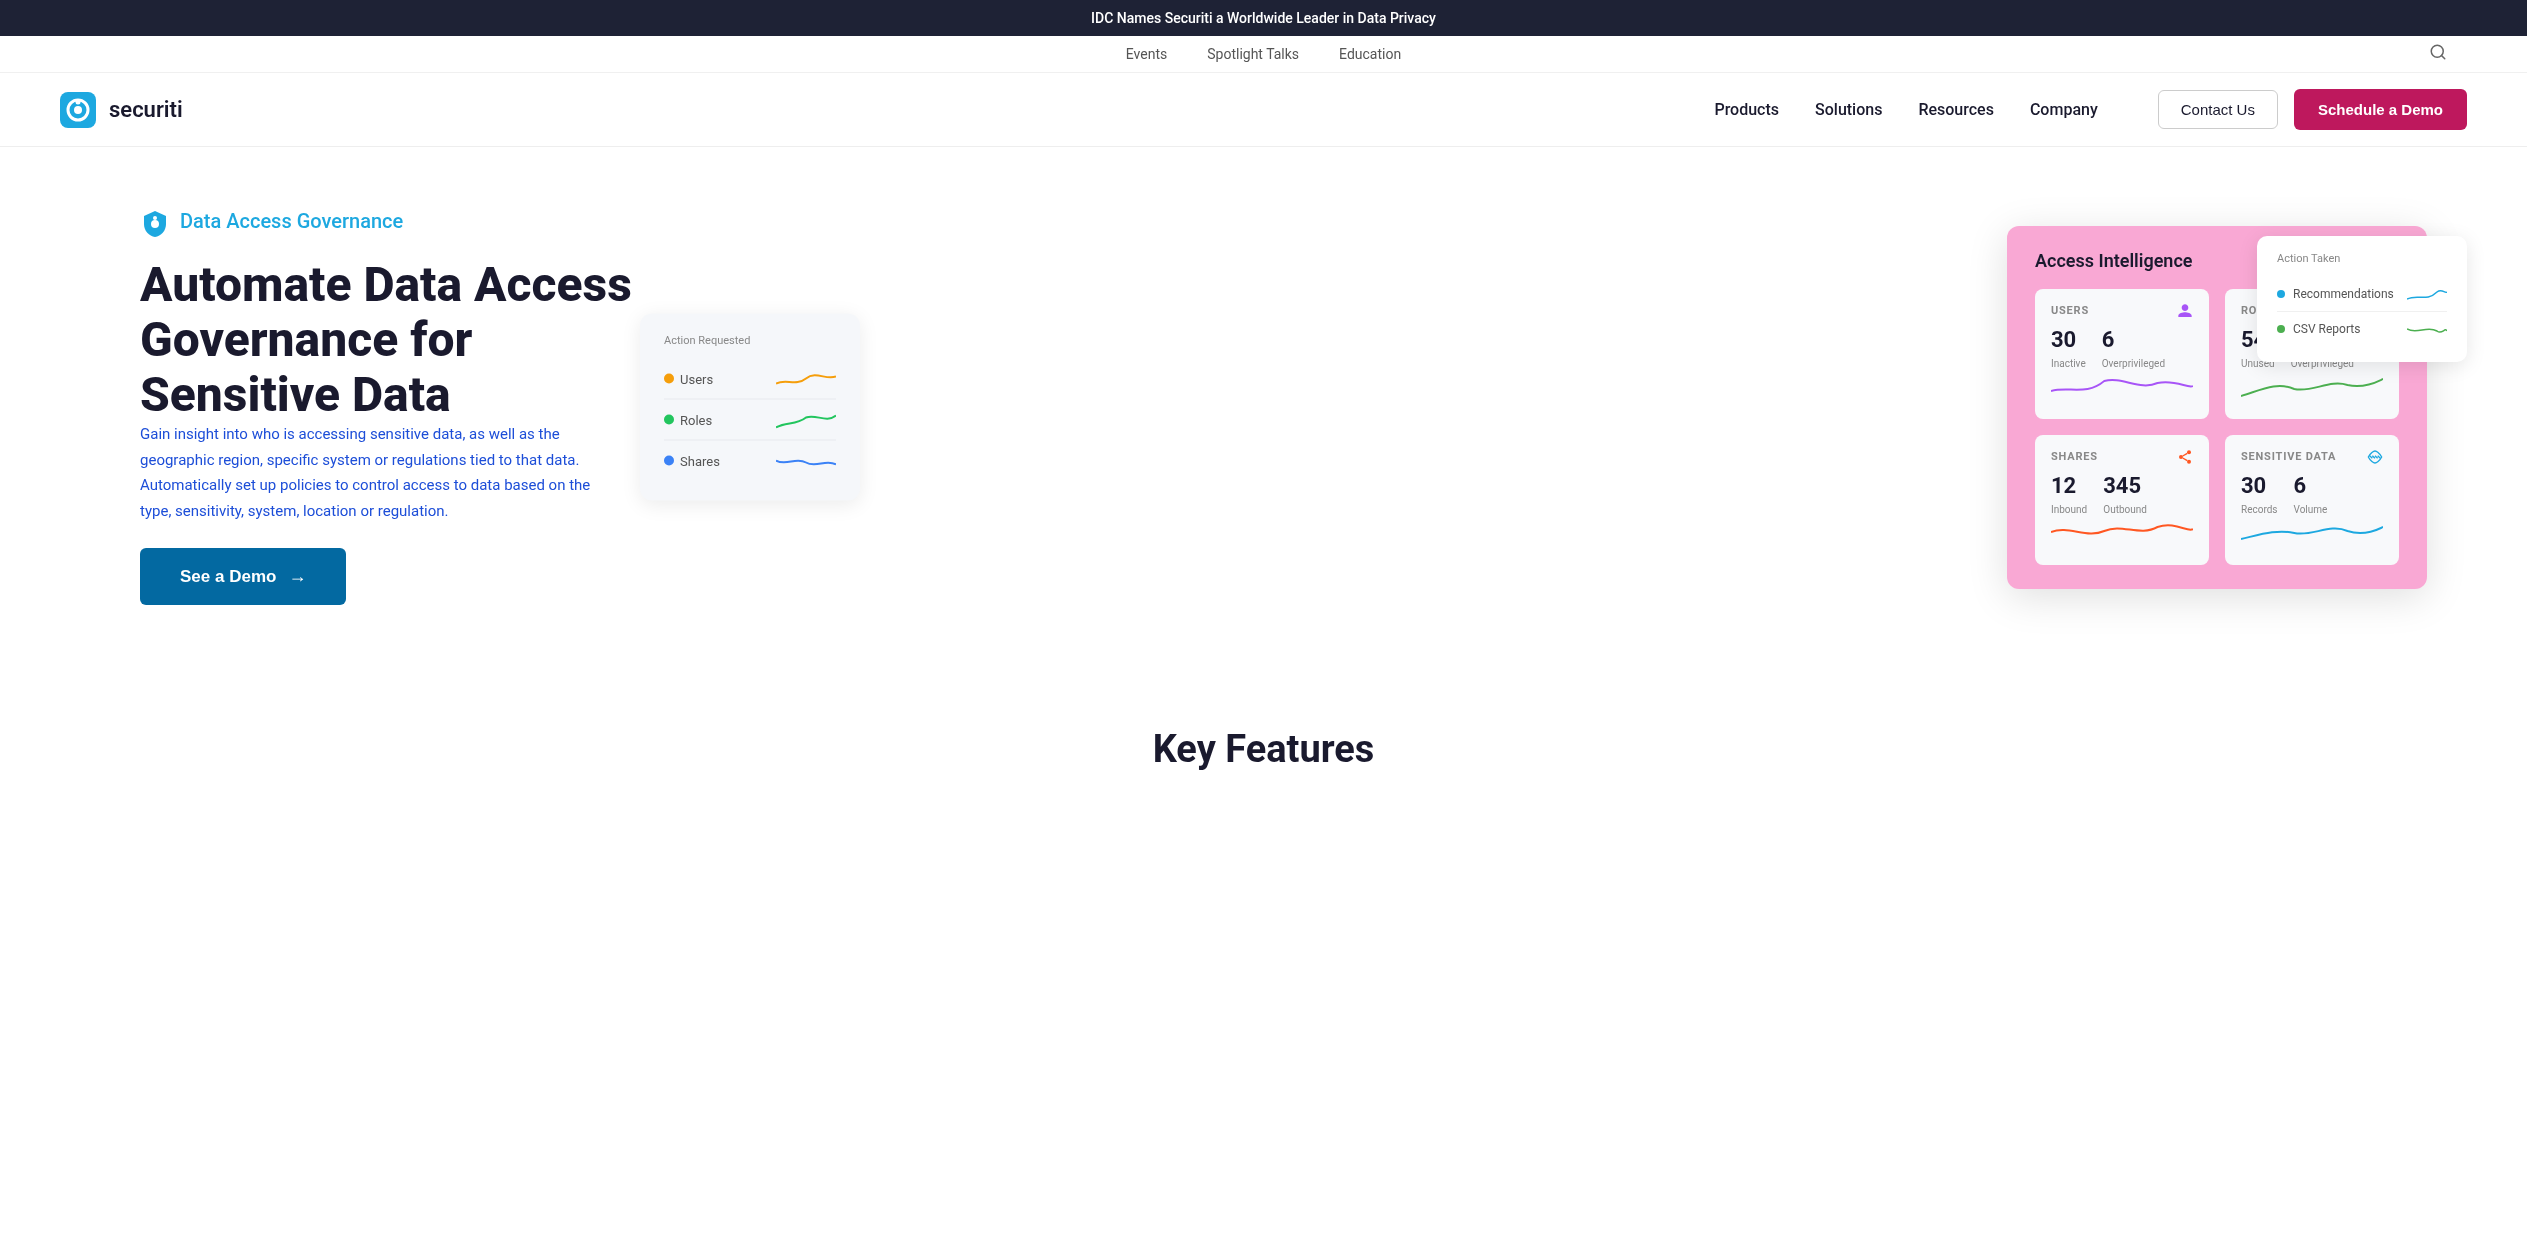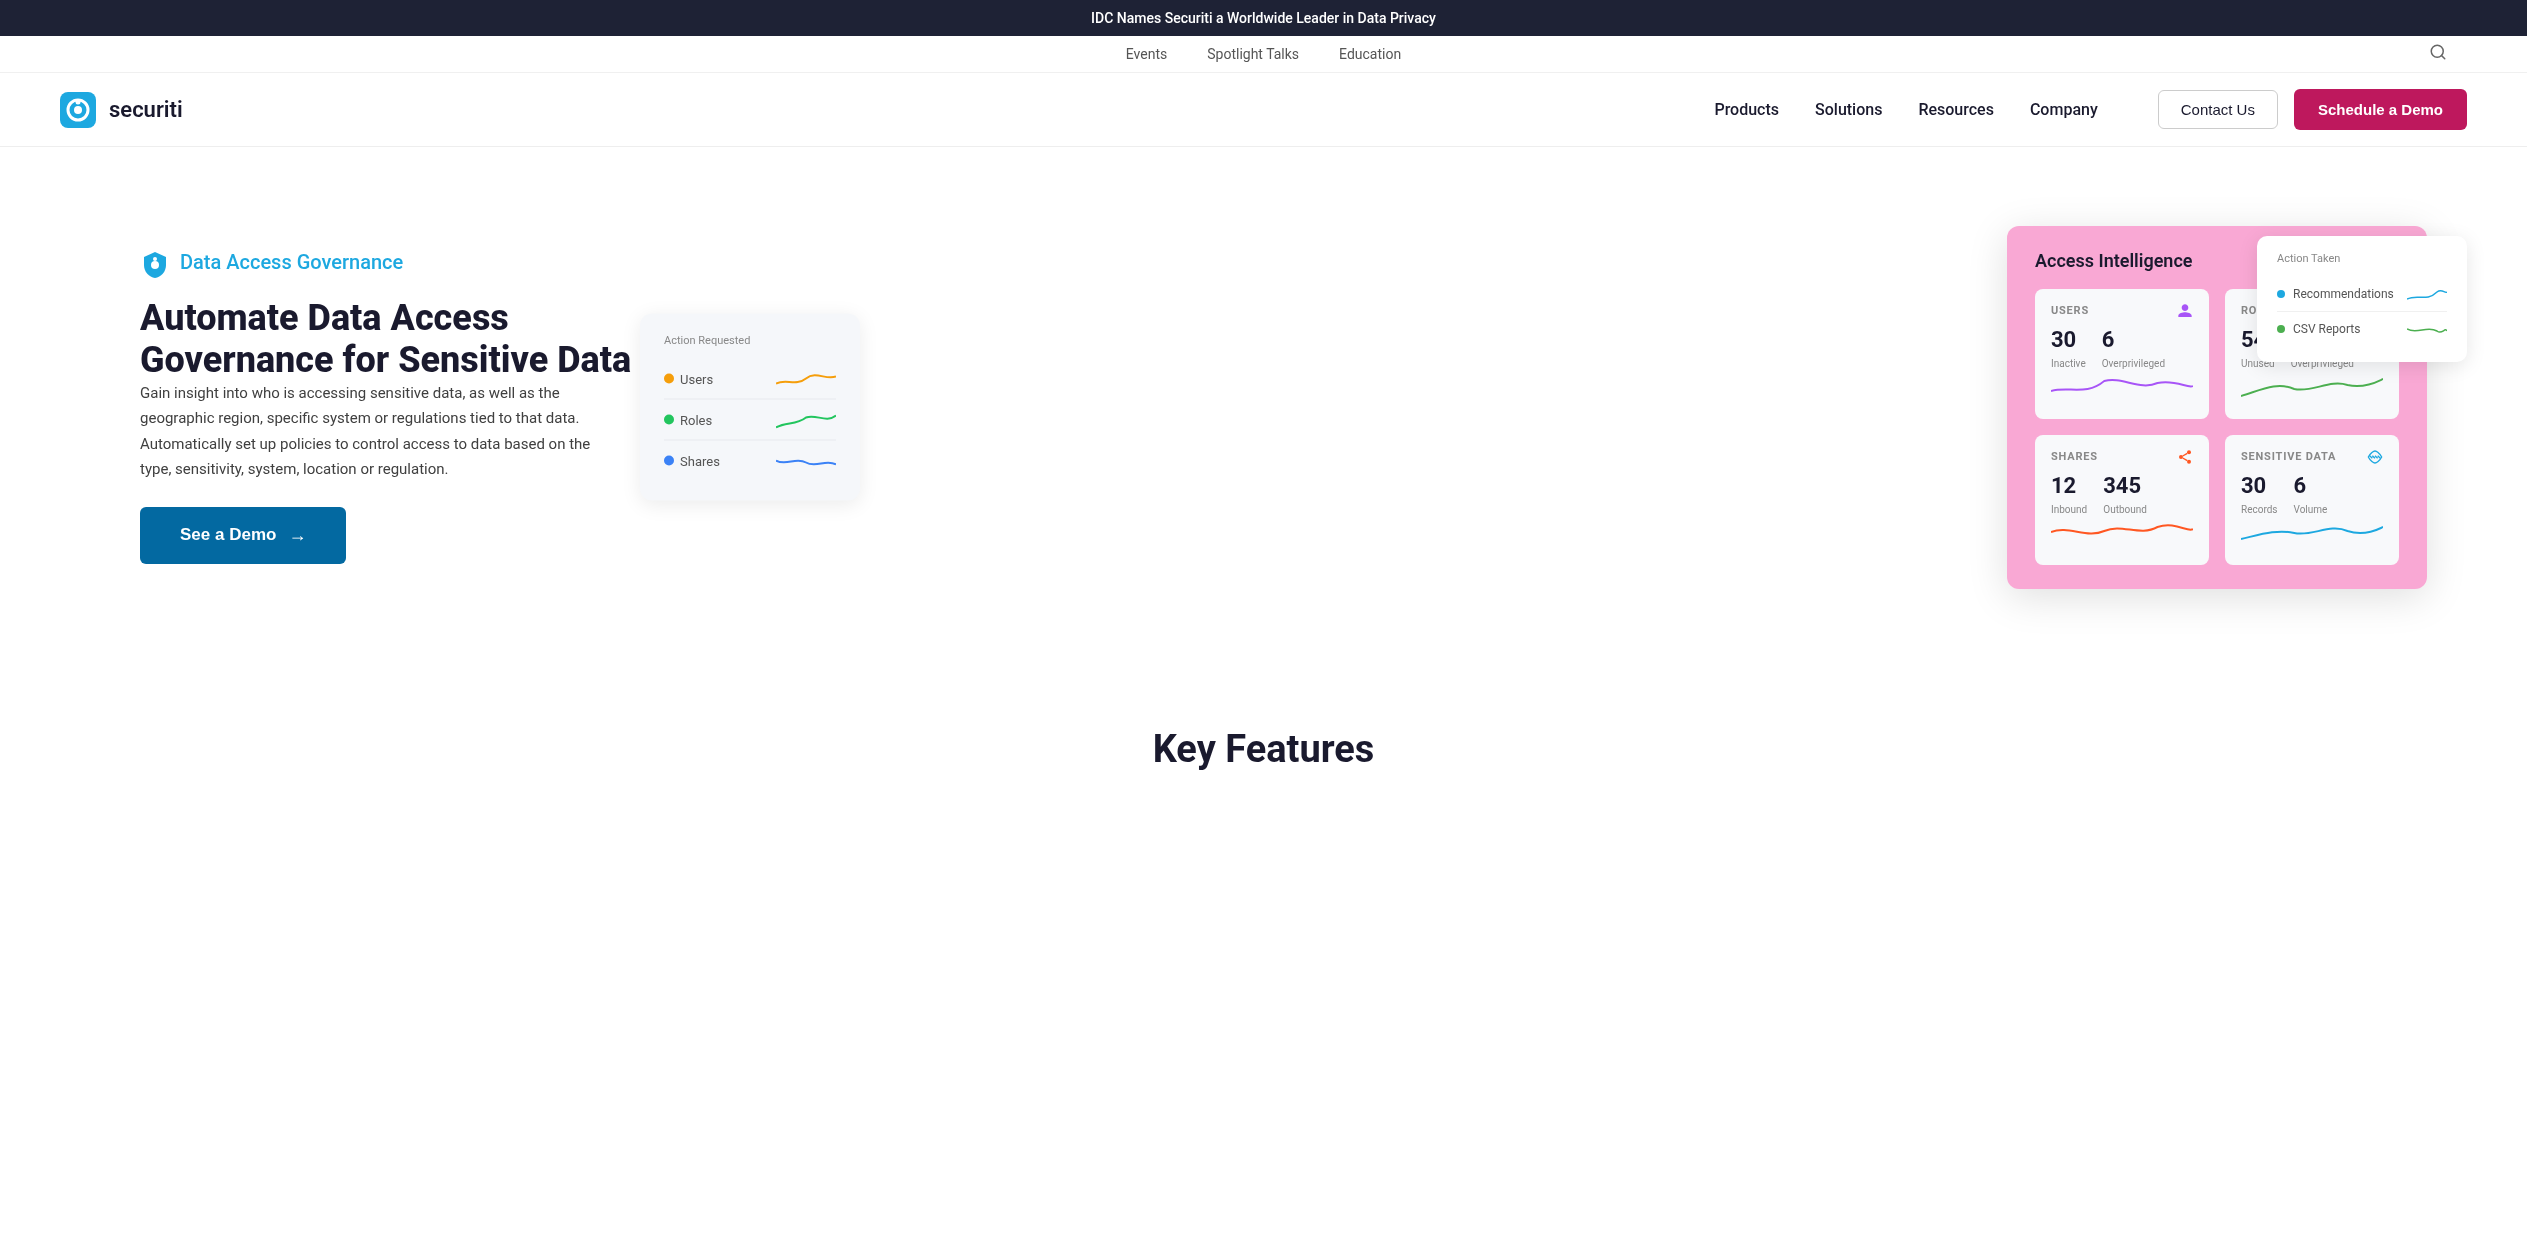--- a/index.html
+++ b/index.html
@@ -122,28 +122,28 @@
     .hero-badge-icon {
       width: 30px;
       height: 30px;
     }
     .hero-badge-text {
       color: #1da8e0;
       font-size: 20px;
       font-weight: 500;
     }
     .hero-title {
-      font-size: 36px;
+      font-size: 48px;
       font-weight: 800;
       color: #1a1a2e;
       line-height: 1.15;
     }
     .hero-desc {
       font-size: 15px;
-      color: #404040;
+      color: #1d4ed8;
       line-height: 1.7;
       margin-bottom: 24px;
       max-width: 480px;
     }
     .btn-see-demo {
       background: #0369a1;
       color: #fff;
       border: none;
       padding: 18px 40px;
       border-radius: 6px;

